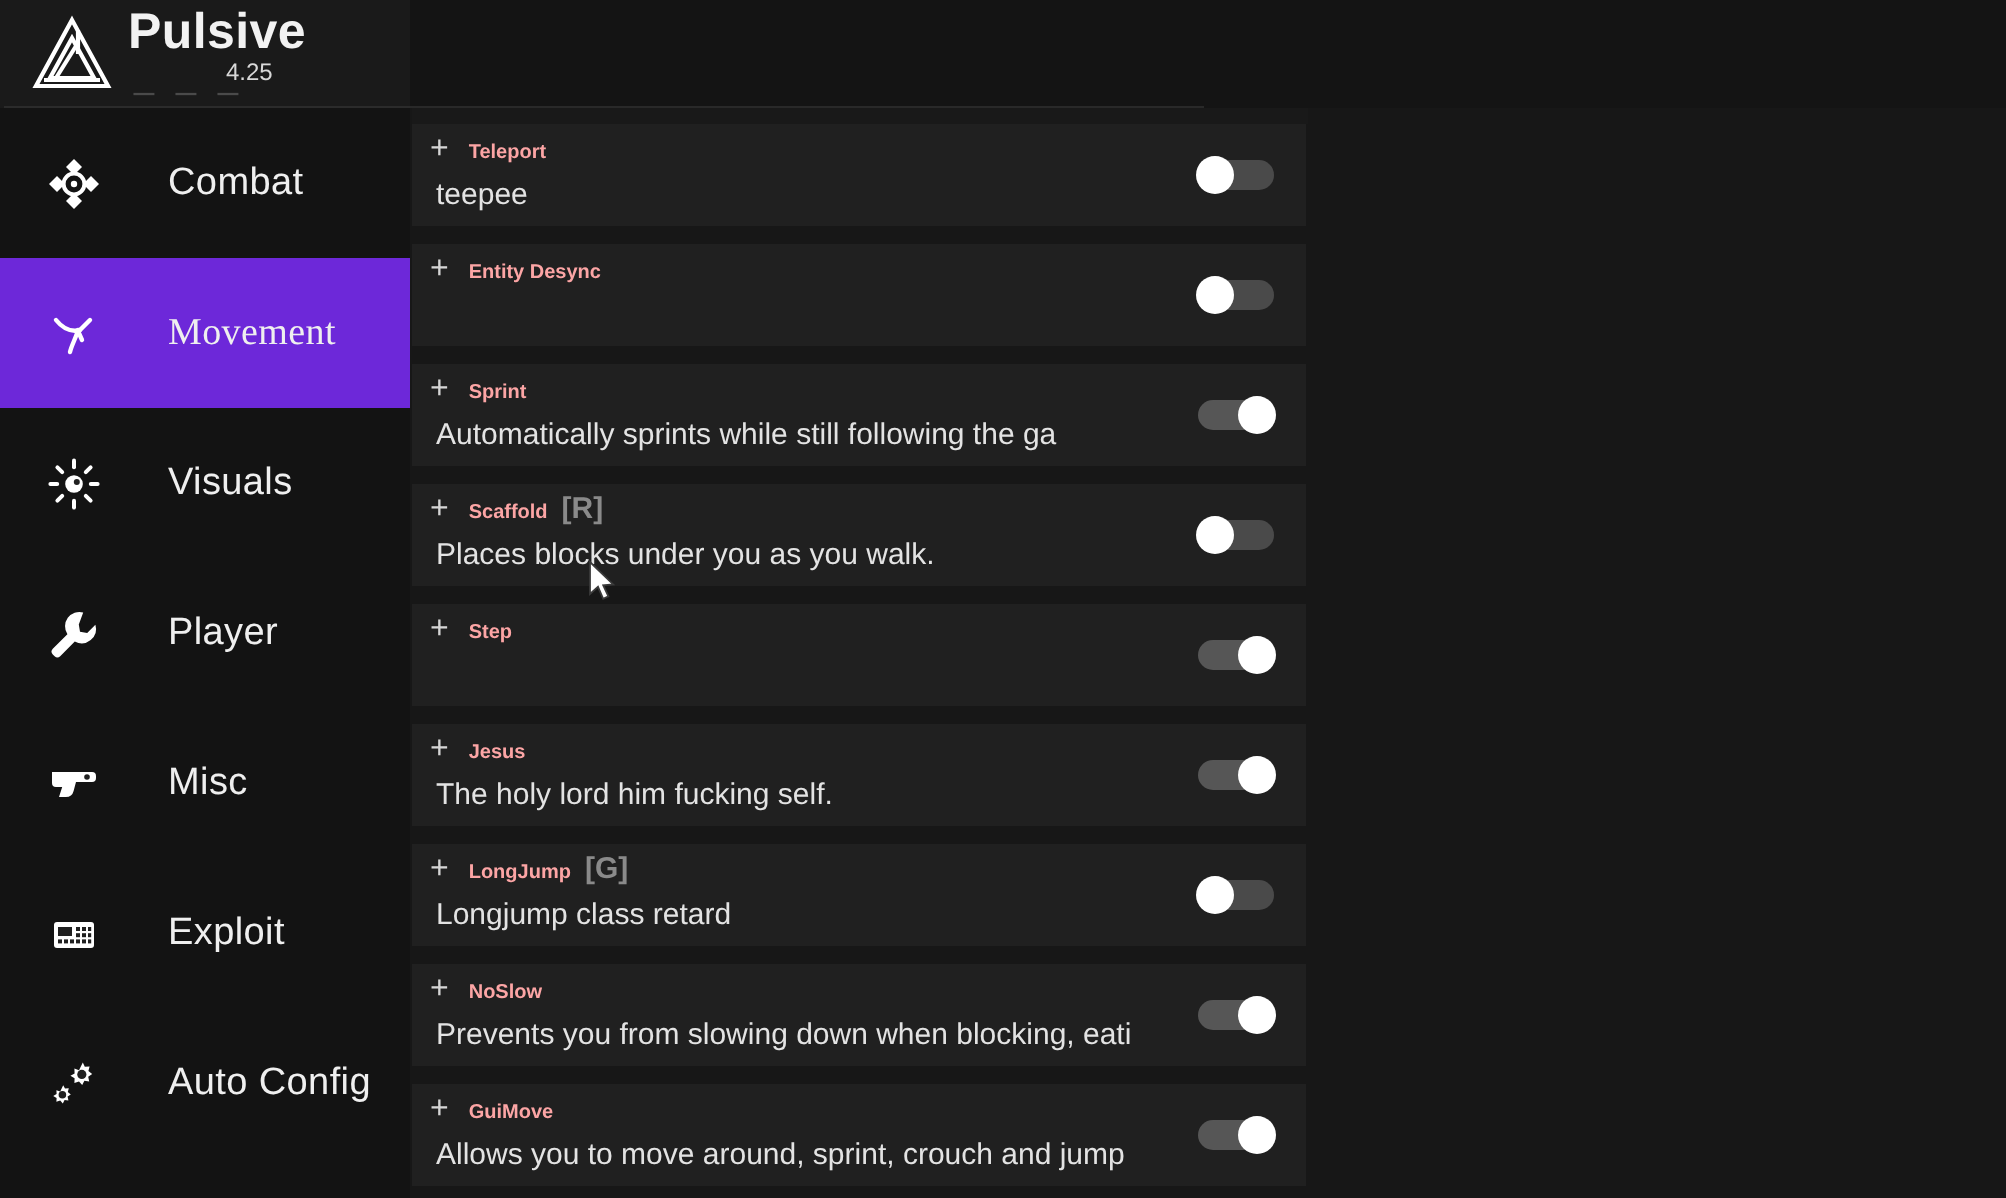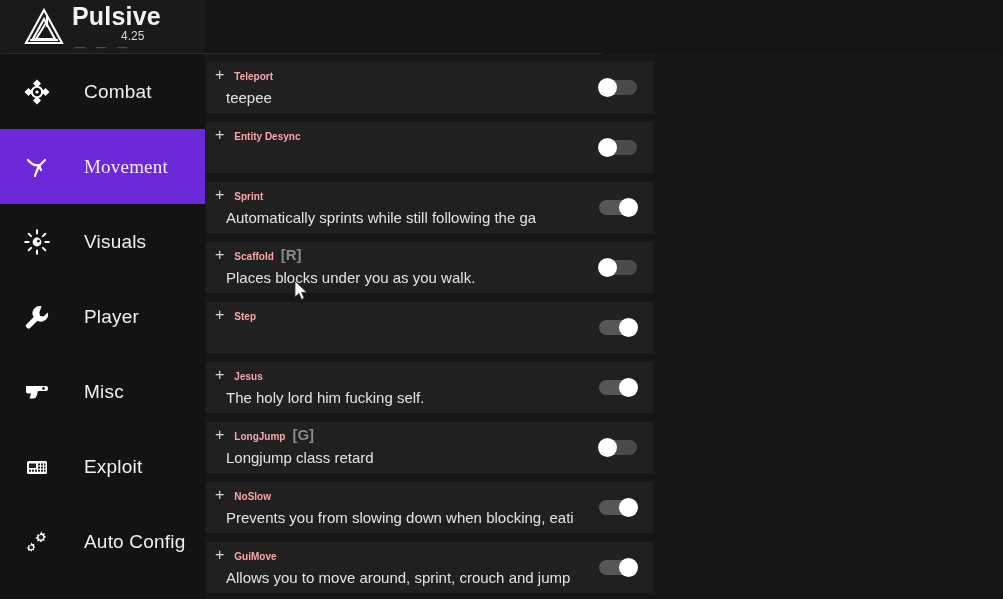--- a/index.html
+++ b/index.html
@@ -24,21 +24,21 @@
   }
   #header-right-fill{
     position:absolute; left:205px; top:0;
     width:798px; height:54px;
     background:#141414;
   }
   #brand {
     position:relative;
     width:205px; height:54px;
     display:flex; align-items:center;
-    padding-left:22px;
+    padding-left:14px;
     z-index:2;
   }
   #logo { width:44px; height:42px; flex:0 0 44px; }
   #brand-text { position:relative; margin-left:6px; width:130px; height:46px; }
   #brand-name {
     position:absolute; left:0; top:-2px;
     font-size:25px; font-weight:700; color:#f2f2f2;
     letter-spacing:0.2px;
   }
   #brand-version {
@@ -118,21 +118,21 @@
     margin-left:10px;
     font-size:10px; font-weight:700; color:#fca5a5;
     line-height:1;
   }
   .module-key {
     margin-left:7px;
     font-size:15px; font-weight:700; color:#8a8a8a;
     line-height:1;
   }
   .module-desc {
-    position:absolute; left:20px; top:26px;
+    position:absolute; left:12px; top:26px;
     width:412px; height:20px;
     font-size:15px; color:#e3e3e3;
     white-space:nowrap; overflow:hidden;
     line-height:20px;
   }
   .toggle {
     position:absolute; right:16px; top:18px;
     width:38px; height:15px;
     border-radius:8px;
     background:#4a4a4a;

